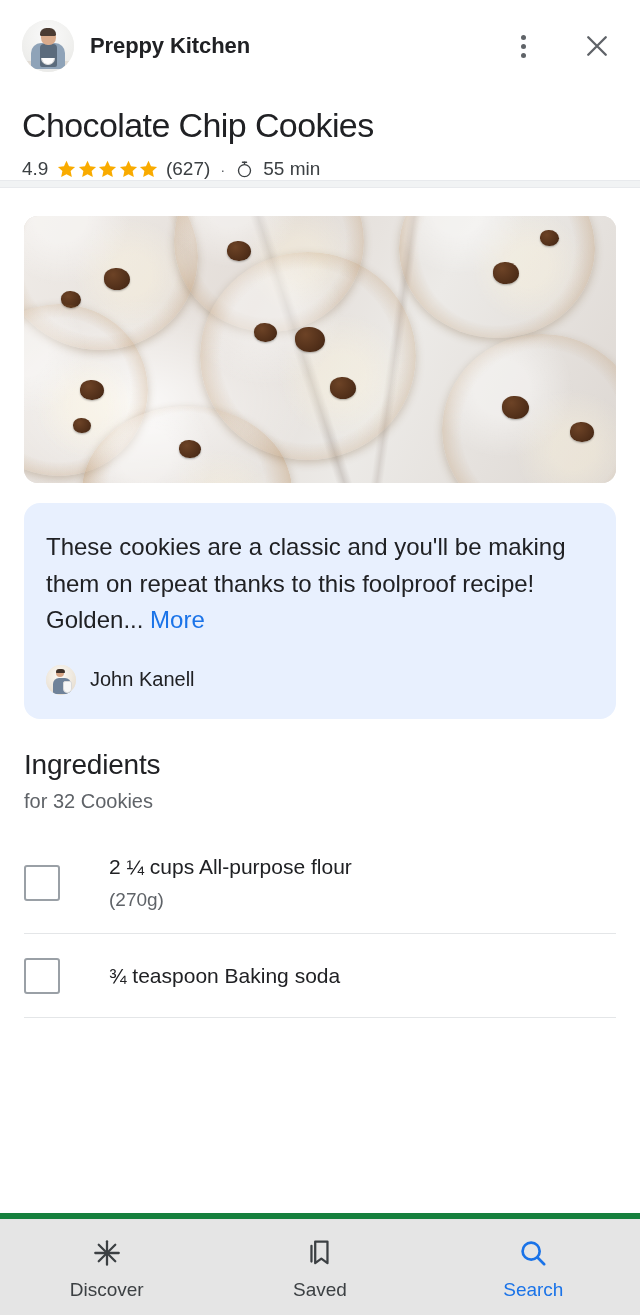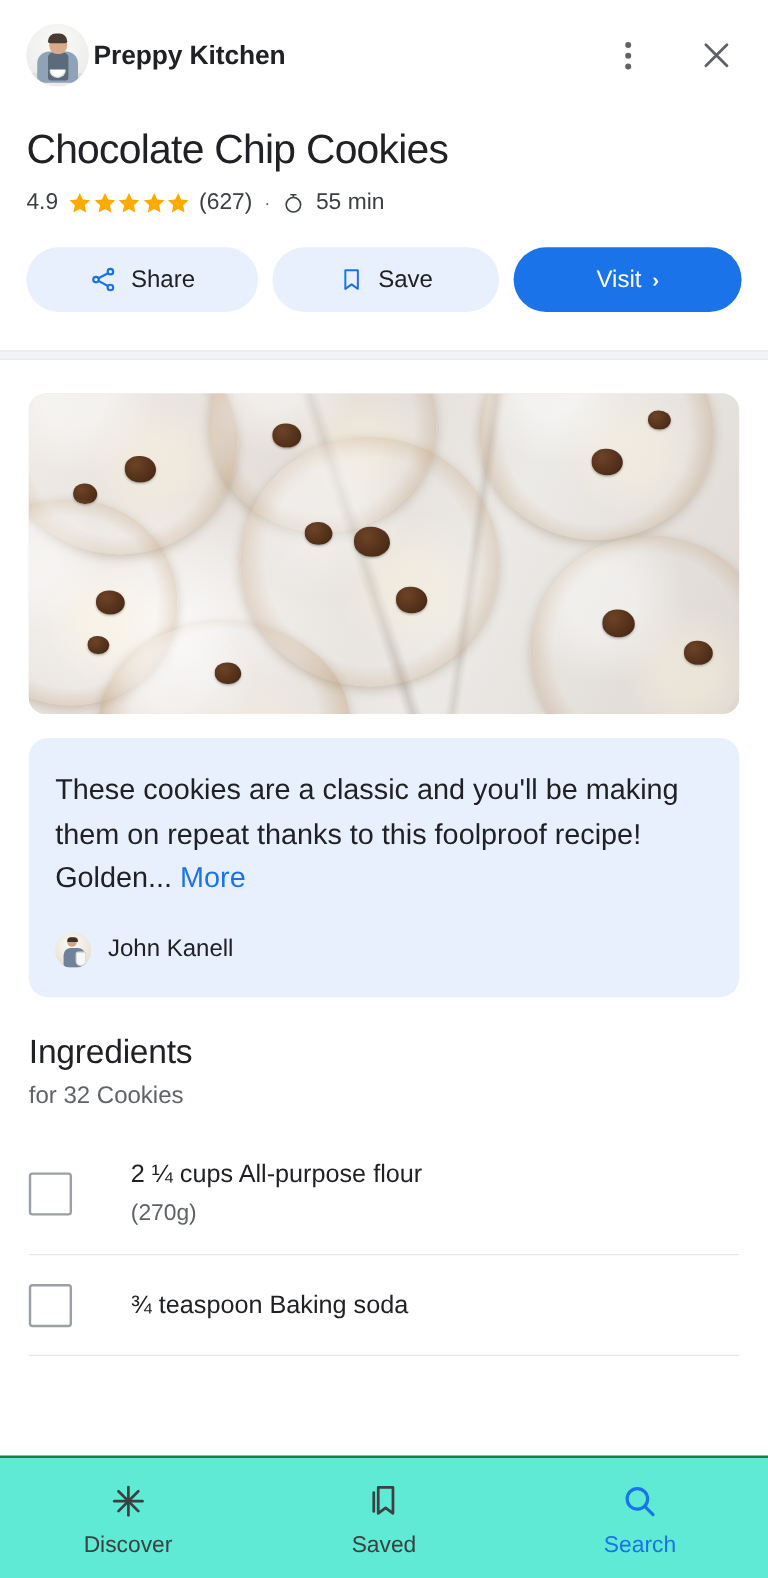--- a/index.html
+++ b/index.html
@@ -25,21 +25,21 @@
   .header {
     position: relative;
     height: 92px;
     display: flex;
     align-items: center;
     padding: 0 26px 0 22px;
   }
   .publisher {
     display: flex;
     align-items: center;
-    gap: 4px;
+    gap: 16px;
     flex: 1;
     min-width: 0;
   }
   .pub-avatar {
     width: 52px; height: 52px;
     border-radius: 50%;
     flex: 0 0 52px;
     position: relative;
     overflow: hidden;
     background: #f1f1ef;
@@ -267,22 +267,22 @@
     color: #5f6368;
     margin-top: 9px;
   }
 
   
   .bottom-nav {
     position: absolute;
     left: 0; bottom: 0;
     width: 640px;
     height: 102px;
-    background: #5eead4;
-    border-top: 2px solid #15803d;
+    background: #e5e5e5;
+    border-top: 6px solid #15803d;
     display: flex;
     align-items: center;
   }
   .nav-item {
     flex: 1;
     display: flex;
     flex-direction: column;
     align-items: center;
     justify-content: center;
     gap: 10px;
@@ -354,41 +354,20 @@
         <svg width="19" height="19" viewBox="0 0 24 24">
           <circle cx="12" cy="13.4" r="7.6" fill="none" stroke="#3c4043" stroke-width="1.7"></circle>
           <path d="M9.4 2.9h5.2" stroke="#3c4043" stroke-width="1.7" stroke-linecap="round"></path>
           <path d="M12 2.9v2.2" stroke="#3c4043" stroke-width="1.7" stroke-linecap="round"></path>
         </svg>
         <span class="time-text">55 min</span>
       </span>
     </div>
   </div>
 
-  <div class="actions">
-    <button class="pill pill-tonal pill-share">
-      <svg width="24" height="24" viewBox="0 0 24 24">
-        <circle cx="18" cy="5.4" r="2.3" fill="none" stroke="#1a73e8" stroke-width="1.8"></circle>
-        <circle cx="18" cy="18.6" r="2.3" fill="none" stroke="#1a73e8" stroke-width="1.8"></circle>
-        <circle cx="6" cy="12" r="2.3" fill="none" stroke="#1a73e8" stroke-width="1.8"></circle>
-        <path d="M8.1 10.9l7.8-4.2M8.1 13.1l7.8 4.2" stroke="#1a73e8" stroke-width="1.8" stroke-linecap="round"></path>
-      </svg>
-      <span>Share</span>
-    </button>
-    <button class="pill pill-tonal pill-save">
-      <svg width="22" height="22" viewBox="0 0 24 24">
-        <path d="M6.3 3.6h11.4v16.8L12 16.3l-5.7 4.1z" fill="none" stroke="#1a73e8" stroke-width="1.8" stroke-linejoin="round"></path>
-      </svg>
-      <span>Save</span>
-    </button>
-    <button class="pill pill-visit">
-      <span>Visit</span>
-      <span class="visit-chevron">›</span>
-    </button>
-  </div>
 
   <div class="band"></div>
 
   <div class="hero-wrap">
     <div class="hero">
       <div class="marble"></div>
 
       <div class="cookie" style="left:-22px; top:-52px; width:196px; height:186px;">
         <span class="tex"></span>
         <span class="chip" style="left:52%; top:56%; width:26px; height:22px;"></span>

